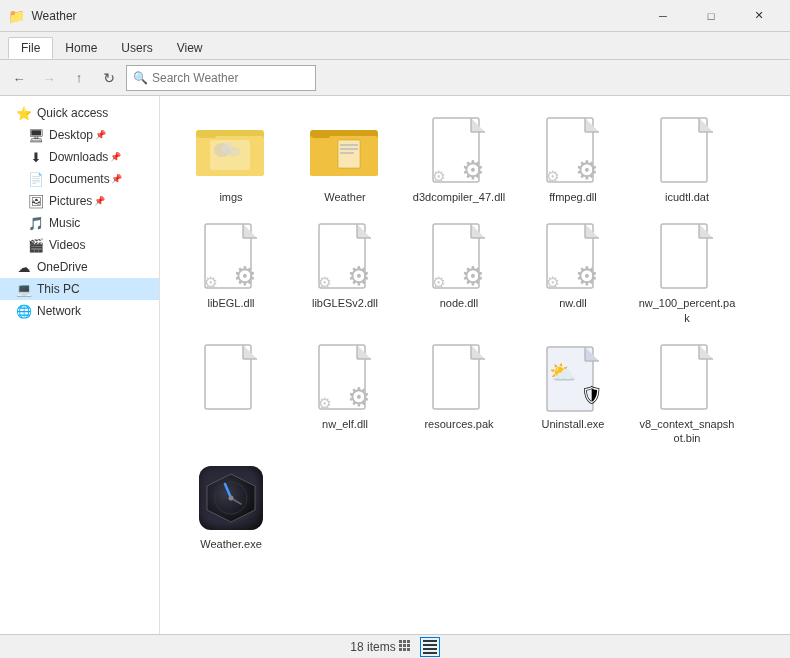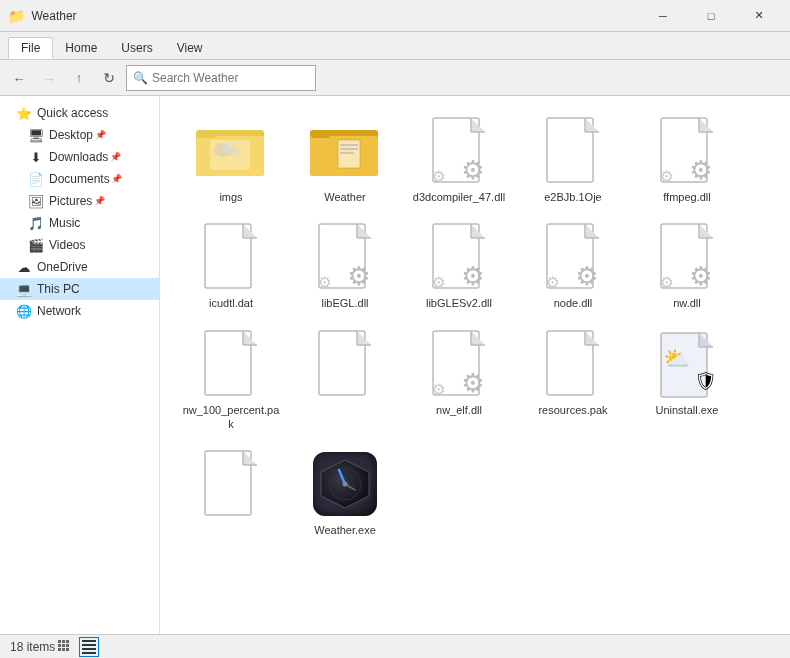--- a/index.html
+++ b/index.html
@@ -128,21 +128,21 @@
     
     .status-bar {
       height: 24px;
       background: #f0f0f0;
       border-top: 1px solid #ccc;
       display: flex;
       align-items: center;
       padding: 0 10px;
       font-size: 12px;
       color: #444;
-      justify-content: flex-start;
+      justify-content: center;
     }
     .view-icons { display: flex; gap: 4px; }
     .view-btn { width: 20px; height: 20px; display: flex; align-items: center; justify-content: center; cursor: pointer; border: 1px solid transparent; font-size: 12px; }
     .view-btn.active { border-color: #0078d7; background: #e5f3fb; }
 
     
     .weather-exe-icon {
       width: 64px; height: 64px;
       background: radial-gradient(circle at 40% 40%, #2a2a3a 60%, #111 100%);
       border-radius: 12px;
@@ -293,200 +293,190 @@
               <line x1="39" y1="1" x2="39" y2="15" stroke="#bbb" stroke-width="1.5"></line>
               <line x1="39" y1="15" x2="53" y2="15" stroke="#bbb" stroke-width="1.5"></line>
             </svg>
             <div style="position:absolute;bottom:2px;right:2px;font-size:26px;color:#bbb;line-height:1;">⚙</div>
             <div style="position:absolute;bottom:0px;left:0px;font-size:16px;color:#ccc;line-height:1;">⚙</div>
           </div>
         </div>
         <span class="file-label">d3dcompiler_47.dll</span>
       </div>
 
+
+      <div class="file-item">
+        <div class="file-icon">
+          <div style="position:relative;width:55px;height:68px;">
+            <svg width="55" height="68" viewBox="0 0 55 68">
+              <rect x="1" y="1" width="46" height="64" rx="2" fill="white" stroke="#bbb" stroke-width="1.5"></rect>
+              <polygon points="39,1 53,15 39,15" fill="#e0e0e0"></polygon>
+              <line x1="39" y1="1" x2="39" y2="15" stroke="#bbb" stroke-width="1.5"></line>
+              <line x1="39" y1="15" x2="53" y2="15" stroke="#bbb" stroke-width="1.5"></line>
+            </svg>
+            <div style="position:absolute;bottom:2px;right:2px;font-size:26px;color:#bbb;line-height:1;">⚙</div>
+            <div style="position:absolute;bottom:0px;left:0px;font-size:16px;color:#ccc;line-height:1;">⚙</div>
+          </div>
+        </div>
+        <span class="file-label">ffmpeg.dll</span>
+      </div>
+
       <div class="file-item">
         <div class="file-icon">
           <svg width="55" height="68" viewBox="0 0 55 68">
             <rect x="1" y="1" width="46" height="64" rx="2" fill="white" stroke="#bbb" stroke-width="1.5"></rect>
             <polygon points="39,1 53,15 39,15" fill="#e0e0e0"></polygon>
             <line x1="39" y1="1" x2="39" y2="15" stroke="#bbb" stroke-width="1.5"></line>
             <line x1="39" y1="15" x2="53" y2="15" stroke="#bbb" stroke-width="1.5"></line>
           </svg>
         </div>
-        <span class="file-label">e2BJb.1Oje</span>
-      </div>
-
-      <div class="file-item">
-        <div class="file-icon">
-          <div style="position:relative;width:55px;height:68px;">
-            <svg width="55" height="68" viewBox="0 0 55 68">
-              <rect x="1" y="1" width="46" height="64" rx="2" fill="white" stroke="#bbb" stroke-width="1.5"></rect>
-              <polygon points="39,1 53,15 39,15" fill="#e0e0e0"></polygon>
-              <line x1="39" y1="1" x2="39" y2="15" stroke="#bbb" stroke-width="1.5"></line>
-              <line x1="39" y1="15" x2="53" y2="15" stroke="#bbb" stroke-width="1.5"></line>
-            </svg>
-            <div style="position:absolute;bottom:2px;right:2px;font-size:26px;color:#bbb;line-height:1;">⚙</div>
-            <div style="position:absolute;bottom:0px;left:0px;font-size:16px;color:#ccc;line-height:1;">⚙</div>
-          </div>
-        </div>
-        <span class="file-label">ffmpeg.dll</span>
+        <span class="file-label">icudtl.dat</span>
+      </div>
+
+      <div class="file-item">
+        <div class="file-icon">
+          <div style="position:relative;width:55px;height:68px;">
+            <svg width="55" height="68" viewBox="0 0 55 68">
+              <rect x="1" y="1" width="46" height="64" rx="2" fill="white" stroke="#bbb" stroke-width="1.5"></rect>
+              <polygon points="39,1 53,15 39,15" fill="#e0e0e0"></polygon>
+              <line x1="39" y1="1" x2="39" y2="15" stroke="#bbb" stroke-width="1.5"></line>
+              <line x1="39" y1="15" x2="53" y2="15" stroke="#bbb" stroke-width="1.5"></line>
+            </svg>
+            <div style="position:absolute;bottom:2px;right:2px;font-size:26px;color:#bbb;line-height:1;">⚙</div>
+            <div style="position:absolute;bottom:0px;left:0px;font-size:16px;color:#ccc;line-height:1;">⚙</div>
+          </div>
+        </div>
+        <span class="file-label">libEGL.dll</span>
+      </div>
+
+      <div class="file-item">
+        <div class="file-icon">
+          <div style="position:relative;width:55px;height:68px;">
+            <svg width="55" height="68" viewBox="0 0 55 68">
+              <rect x="1" y="1" width="46" height="64" rx="2" fill="white" stroke="#bbb" stroke-width="1.5"></rect>
+              <polygon points="39,1 53,15 39,15" fill="#e0e0e0"></polygon>
+              <line x1="39" y1="1" x2="39" y2="15" stroke="#bbb" stroke-width="1.5"></line>
+              <line x1="39" y1="15" x2="53" y2="15" stroke="#bbb" stroke-width="1.5"></line>
+            </svg>
+            <div style="position:absolute;bottom:2px;right:2px;font-size:26px;color:#bbb;line-height:1;">⚙</div>
+            <div style="position:absolute;bottom:0px;left:0px;font-size:16px;color:#ccc;line-height:1;">⚙</div>
+          </div>
+        </div>
+        <span class="file-label">libGLESv2.dll</span>
+      </div>
+
+      <div class="file-item">
+        <div class="file-icon">
+          <div style="position:relative;width:55px;height:68px;">
+            <svg width="55" height="68" viewBox="0 0 55 68">
+              <rect x="1" y="1" width="46" height="64" rx="2" fill="white" stroke="#bbb" stroke-width="1.5"></rect>
+              <polygon points="39,1 53,15 39,15" fill="#e0e0e0"></polygon>
+              <line x1="39" y1="1" x2="39" y2="15" stroke="#bbb" stroke-width="1.5"></line>
+              <line x1="39" y1="15" x2="53" y2="15" stroke="#bbb" stroke-width="1.5"></line>
+            </svg>
+            <div style="position:absolute;bottom:2px;right:2px;font-size:26px;color:#bbb;line-height:1;">⚙</div>
+            <div style="position:absolute;bottom:0px;left:0px;font-size:16px;color:#ccc;line-height:1;">⚙</div>
+          </div>
+        </div>
+        <span class="file-label">node.dll</span>
+      </div>
+
+      <div class="file-item">
+        <div class="file-icon">
+          <div style="position:relative;width:55px;height:68px;">
+            <svg width="55" height="68" viewBox="0 0 55 68">
+              <rect x="1" y="1" width="46" height="64" rx="2" fill="white" stroke="#bbb" stroke-width="1.5"></rect>
+              <polygon points="39,1 53,15 39,15" fill="#e0e0e0"></polygon>
+              <line x1="39" y1="1" x2="39" y2="15" stroke="#bbb" stroke-width="1.5"></line>
+              <line x1="39" y1="15" x2="53" y2="15" stroke="#bbb" stroke-width="1.5"></line>
+            </svg>
+            <div style="position:absolute;bottom:2px;right:2px;font-size:26px;color:#bbb;line-height:1;">⚙</div>
+            <div style="position:absolute;bottom:0px;left:0px;font-size:16px;color:#ccc;line-height:1;">⚙</div>
+          </div>
+        </div>
+        <span class="file-label">nw.dll</span>
       </div>
 
       <div class="file-item">
         <div class="file-icon">
           <svg width="55" height="68" viewBox="0 0 55 68">
             <rect x="1" y="1" width="46" height="64" rx="2" fill="white" stroke="#bbb" stroke-width="1.5"></rect>
             <polygon points="39,1 53,15 39,15" fill="#e0e0e0"></polygon>
             <line x1="39" y1="1" x2="39" y2="15" stroke="#bbb" stroke-width="1.5"></line>
             <line x1="39" y1="15" x2="53" y2="15" stroke="#bbb" stroke-width="1.5"></line>
           </svg>
         </div>
-        <span class="file-label">icudtl.dat</span>
-      </div>
-
-      <div class="file-item">
-        <div class="file-icon">
-          <div style="position:relative;width:55px;height:68px;">
-            <svg width="55" height="68" viewBox="0 0 55 68">
-              <rect x="1" y="1" width="46" height="64" rx="2" fill="white" stroke="#bbb" stroke-width="1.5"></rect>
-              <polygon points="39,1 53,15 39,15" fill="#e0e0e0"></polygon>
-              <line x1="39" y1="1" x2="39" y2="15" stroke="#bbb" stroke-width="1.5"></line>
-              <line x1="39" y1="15" x2="53" y2="15" stroke="#bbb" stroke-width="1.5"></line>
-            </svg>
-            <div style="position:absolute;bottom:2px;right:2px;font-size:26px;color:#bbb;line-height:1;">⚙</div>
-            <div style="position:absolute;bottom:0px;left:0px;font-size:16px;color:#ccc;line-height:1;">⚙</div>
-          </div>
-        </div>
-        <span class="file-label">libEGL.dll</span>
-      </div>
-
-      <div class="file-item">
-        <div class="file-icon">
-          <div style="position:relative;width:55px;height:68px;">
-            <svg width="55" height="68" viewBox="0 0 55 68">
-              <rect x="1" y="1" width="46" height="64" rx="2" fill="white" stroke="#bbb" stroke-width="1.5"></rect>
-              <polygon points="39,1 53,15 39,15" fill="#e0e0e0"></polygon>
-              <line x1="39" y1="1" x2="39" y2="15" stroke="#bbb" stroke-width="1.5"></line>
-              <line x1="39" y1="15" x2="53" y2="15" stroke="#bbb" stroke-width="1.5"></line>
-            </svg>
-            <div style="position:absolute;bottom:2px;right:2px;font-size:26px;color:#bbb;line-height:1;">⚙</div>
-            <div style="position:absolute;bottom:0px;left:0px;font-size:16px;color:#ccc;line-height:1;">⚙</div>
-          </div>
-        </div>
-        <span class="file-label">libGLESv2.dll</span>
-      </div>
-
-      <div class="file-item">
-        <div class="file-icon">
-          <div style="position:relative;width:55px;height:68px;">
-            <svg width="55" height="68" viewBox="0 0 55 68">
-              <rect x="1" y="1" width="46" height="64" rx="2" fill="white" stroke="#bbb" stroke-width="1.5"></rect>
-              <polygon points="39,1 53,15 39,15" fill="#e0e0e0"></polygon>
-              <line x1="39" y1="1" x2="39" y2="15" stroke="#bbb" stroke-width="1.5"></line>
-              <line x1="39" y1="15" x2="53" y2="15" stroke="#bbb" stroke-width="1.5"></line>
-            </svg>
-            <div style="position:absolute;bottom:2px;right:2px;font-size:26px;color:#bbb;line-height:1;">⚙</div>
-            <div style="position:absolute;bottom:0px;left:0px;font-size:16px;color:#ccc;line-height:1;">⚙</div>
-          </div>
-        </div>
-        <span class="file-label">node.dll</span>
-      </div>
-
-      <div class="file-item">
-        <div class="file-icon">
-          <div style="position:relative;width:55px;height:68px;">
-            <svg width="55" height="68" viewBox="0 0 55 68">
-              <rect x="1" y="1" width="46" height="64" rx="2" fill="white" stroke="#bbb" stroke-width="1.5"></rect>
-              <polygon points="39,1 53,15 39,15" fill="#e0e0e0"></polygon>
-              <line x1="39" y1="1" x2="39" y2="15" stroke="#bbb" stroke-width="1.5"></line>
-              <line x1="39" y1="15" x2="53" y2="15" stroke="#bbb" stroke-width="1.5"></line>
-            </svg>
-            <div style="position:absolute;bottom:2px;right:2px;font-size:26px;color:#bbb;line-height:1;">⚙</div>
-            <div style="position:absolute;bottom:0px;left:0px;font-size:16px;color:#ccc;line-height:1;">⚙</div>
-          </div>
-        </div>
-        <span class="file-label">nw.dll</span>
+        <span class="file-label">nw_100_percent.pak</span>
       </div>
 
       <div class="file-item">
         <div class="file-icon">
           <svg width="55" height="68" viewBox="0 0 55 68">
             <rect x="1" y="1" width="46" height="64" rx="2" fill="white" stroke="#bbb" stroke-width="1.5"></rect>
             <polygon points="39,1 53,15 39,15" fill="#e0e0e0"></polygon>
             <line x1="39" y1="1" x2="39" y2="15" stroke="#bbb" stroke-width="1.5"></line>
             <line x1="39" y1="15" x2="53" y2="15" stroke="#bbb" stroke-width="1.5"></line>
           </svg>
         </div>
-        <span class="file-label">nw_100_percent.pak</span>
+      </div>
+
+      <div class="file-item">
+        <div class="file-icon">
+          <div style="position:relative;width:55px;height:68px;">
+            <svg width="55" height="68" viewBox="0 0 55 68">
+              <rect x="1" y="1" width="46" height="64" rx="2" fill="white" stroke="#bbb" stroke-width="1.5"></rect>
+              <polygon points="39,1 53,15 39,15" fill="#e0e0e0"></polygon>
+              <line x1="39" y1="1" x2="39" y2="15" stroke="#bbb" stroke-width="1.5"></line>
+              <line x1="39" y1="15" x2="53" y2="15" stroke="#bbb" stroke-width="1.5"></line>
+            </svg>
+            <div style="position:absolute;bottom:2px;right:2px;font-size:26px;color:#bbb;line-height:1;">⚙</div>
+            <div style="position:absolute;bottom:0px;left:0px;font-size:16px;color:#ccc;line-height:1;">⚙</div>
+          </div>
+        </div>
+        <span class="file-label">nw_elf.dll</span>
       </div>
 
       <div class="file-item">
         <div class="file-icon">
           <svg width="55" height="68" viewBox="0 0 55 68">
             <rect x="1" y="1" width="46" height="64" rx="2" fill="white" stroke="#bbb" stroke-width="1.5"></rect>
             <polygon points="39,1 53,15 39,15" fill="#e0e0e0"></polygon>
             <line x1="39" y1="1" x2="39" y2="15" stroke="#bbb" stroke-width="1.5"></line>
             <line x1="39" y1="15" x2="53" y2="15" stroke="#bbb" stroke-width="1.5"></line>
           </svg>
         </div>
-      </div>
-
-      <div class="file-item">
-        <div class="file-icon">
-          <div style="position:relative;width:55px;height:68px;">
-            <svg width="55" height="68" viewBox="0 0 55 68">
-              <rect x="1" y="1" width="46" height="64" rx="2" fill="white" stroke="#bbb" stroke-width="1.5"></rect>
-              <polygon points="39,1 53,15 39,15" fill="#e0e0e0"></polygon>
-              <line x1="39" y1="1" x2="39" y2="15" stroke="#bbb" stroke-width="1.5"></line>
-              <line x1="39" y1="15" x2="53" y2="15" stroke="#bbb" stroke-width="1.5"></line>
-            </svg>
-            <div style="position:absolute;bottom:2px;right:2px;font-size:26px;color:#bbb;line-height:1;">⚙</div>
-            <div style="position:absolute;bottom:0px;left:0px;font-size:16px;color:#ccc;line-height:1;">⚙</div>
-          </div>
-        </div>
-        <span class="file-label">nw_elf.dll</span>
+        <span class="file-label">resources.pak</span>
+      </div>
+
+      <div class="file-item">
+        <div class="file-icon">
+          <div style="position:relative;width:60px;height:64px;">
+            <svg width="55" height="68" viewBox="0 0 55 68">
+              <rect x="1" y="1" width="46" height="64" rx="2" fill="#eef2f8" stroke="#bbb" stroke-width="1.5"></rect>
+              <polygon points="39,1 53,15 39,15" fill="#d0d8e8"></polygon>
+              <line x1="39" y1="1" x2="39" y2="15" stroke="#bbb" stroke-width="1.5"></line>
+              <line x1="39" y1="15" x2="53" y2="15" stroke="#bbb" stroke-width="1.5"></line>
+            </svg>
+            <div style="position:absolute;top:14px;left:6px;font-size:22px;">⛅</div>
+            <div style="position:absolute;bottom:4px;right:0px;font-size:18px;">🛡</div>
+          </div>
+        </div>
+        <span class="file-label">Uninstall.exe</span>
       </div>
 
       <div class="file-item">
         <div class="file-icon">
           <svg width="55" height="68" viewBox="0 0 55 68">
             <rect x="1" y="1" width="46" height="64" rx="2" fill="white" stroke="#bbb" stroke-width="1.5"></rect>
             <polygon points="39,1 53,15 39,15" fill="#e0e0e0"></polygon>
             <line x1="39" y1="1" x2="39" y2="15" stroke="#bbb" stroke-width="1.5"></line>
             <line x1="39" y1="15" x2="53" y2="15" stroke="#bbb" stroke-width="1.5"></line>
           </svg>
         </div>
-        <span class="file-label">resources.pak</span>
-      </div>
-
-      <div class="file-item">
-        <div class="file-icon">
-          <div style="position:relative;width:60px;height:64px;">
-            <svg width="55" height="68" viewBox="0 0 55 68">
-              <rect x="1" y="1" width="46" height="64" rx="2" fill="#eef2f8" stroke="#bbb" stroke-width="1.5"></rect>
-              <polygon points="39,1 53,15 39,15" fill="#d0d8e8"></polygon>
-              <line x1="39" y1="1" x2="39" y2="15" stroke="#bbb" stroke-width="1.5"></line>
-              <line x1="39" y1="15" x2="53" y2="15" stroke="#bbb" stroke-width="1.5"></line>
-            </svg>
-            <div style="position:absolute;top:14px;left:6px;font-size:22px;">⛅</div>
-            <div style="position:absolute;bottom:4px;right:0px;font-size:18px;">🛡</div>
-          </div>
-        </div>
-        <span class="file-label">Uninstall.exe</span>
-      </div>
-
-      <div class="file-item">
-        <div class="file-icon">
-          <svg width="55" height="68" viewBox="0 0 55 68">
-            <rect x="1" y="1" width="46" height="64" rx="2" fill="white" stroke="#bbb" stroke-width="1.5"></rect>
-            <polygon points="39,1 53,15 39,15" fill="#e0e0e0"></polygon>
-            <line x1="39" y1="1" x2="39" y2="15" stroke="#bbb" stroke-width="1.5"></line>
-            <line x1="39" y1="15" x2="53" y2="15" stroke="#bbb" stroke-width="1.5"></line>
-          </svg>
-        </div>
+        <span class="file-label">v8_context_snapshot.bin</span>
       </div>
 
       <div class="file-item">
         <div class="file-icon">
           <div class="weather-exe-icon">
             <svg width="52" height="52" viewBox="0 0 52 52">
               <defs>
                 <radialGradient id="bg" cx="40%" cy="40%" r="60%">
                   <stop offset="0%" stop-color="#383848"></stop>
                   <stop offset="100%" stop-color="#111118"></stop>

